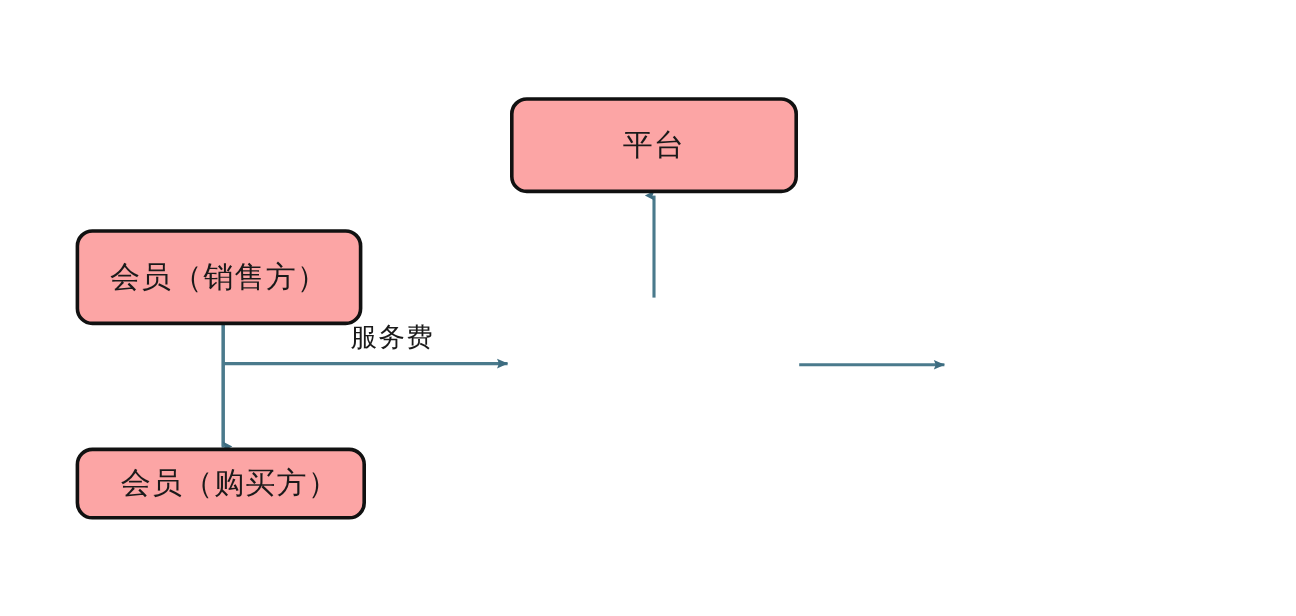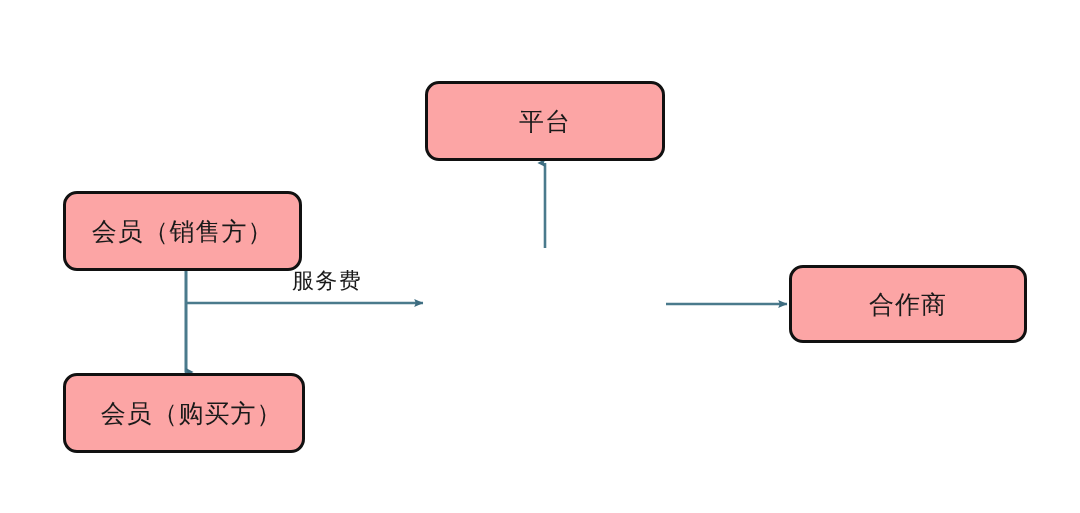--- a/index.html
+++ b/index.html
@@ -39,21 +39,21 @@
   }
   .node-label {
     font-size: 25px;
     line-height: 1;
     white-space: nowrap;
     font-weight: 400;
   }
 
   
   #node-member-seller { left: 63px;  top: 159px; width: 239px; height: 80px; margin-top: 32px; }
-  #node-member-buyer  { left: 63px;  top: 373px; width: 242px; height: 80px; padding-left: 15px; }
+  #node-member-buyer  { left: 63px;  top: 373px; width: 242px; height: 60px; padding-left: 15px; }
   #node-platform      { left: 425px; top: 81px;  width: 240px; height: 80px; }
   #node-bank-account  { left: 425px; top: 248px; width: 240px; height: 113px; }
   #node-partner       { left: 789px; top: 265px; width: 238px; height: 78px; }
 
   
   #connector-layer {
     position: absolute;
     left: 0;
     top: 0;
     width: 1080px;
@@ -106,19 +106,16 @@
 
   <div class="node node-solid" id="node-member-buyer">
     <span class="node-label">会员（购买方）</span>
   </div>
 
   <div class="node node-solid" id="node-platform">
     <span class="node-label">平台</span>
   </div>
 
 
-  <div class="node node-solid" id="node-partner">
-    <span class="node-label">合作商</span>
-  </div>
 
   <div class="edge-label" id="edge-label-service-fee">服务费</div>
 
 </div>
 
 </body></html>

